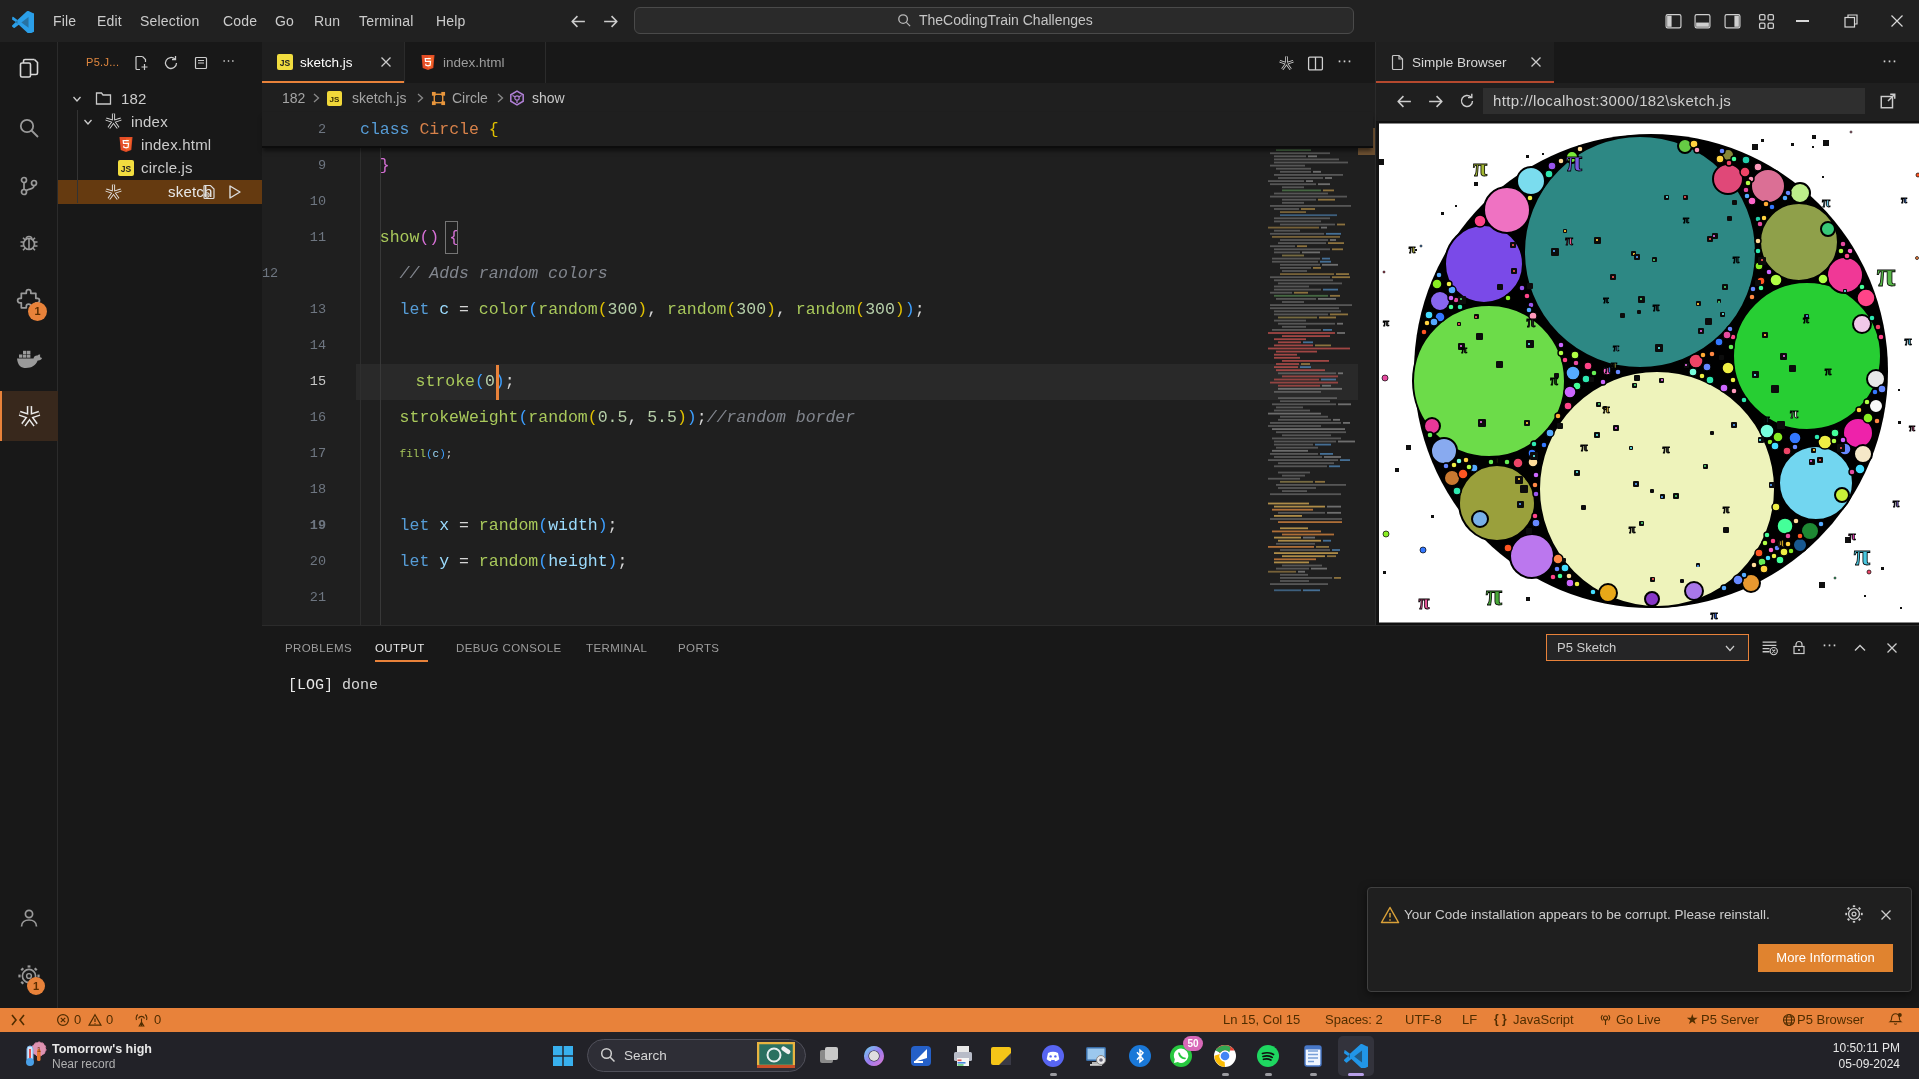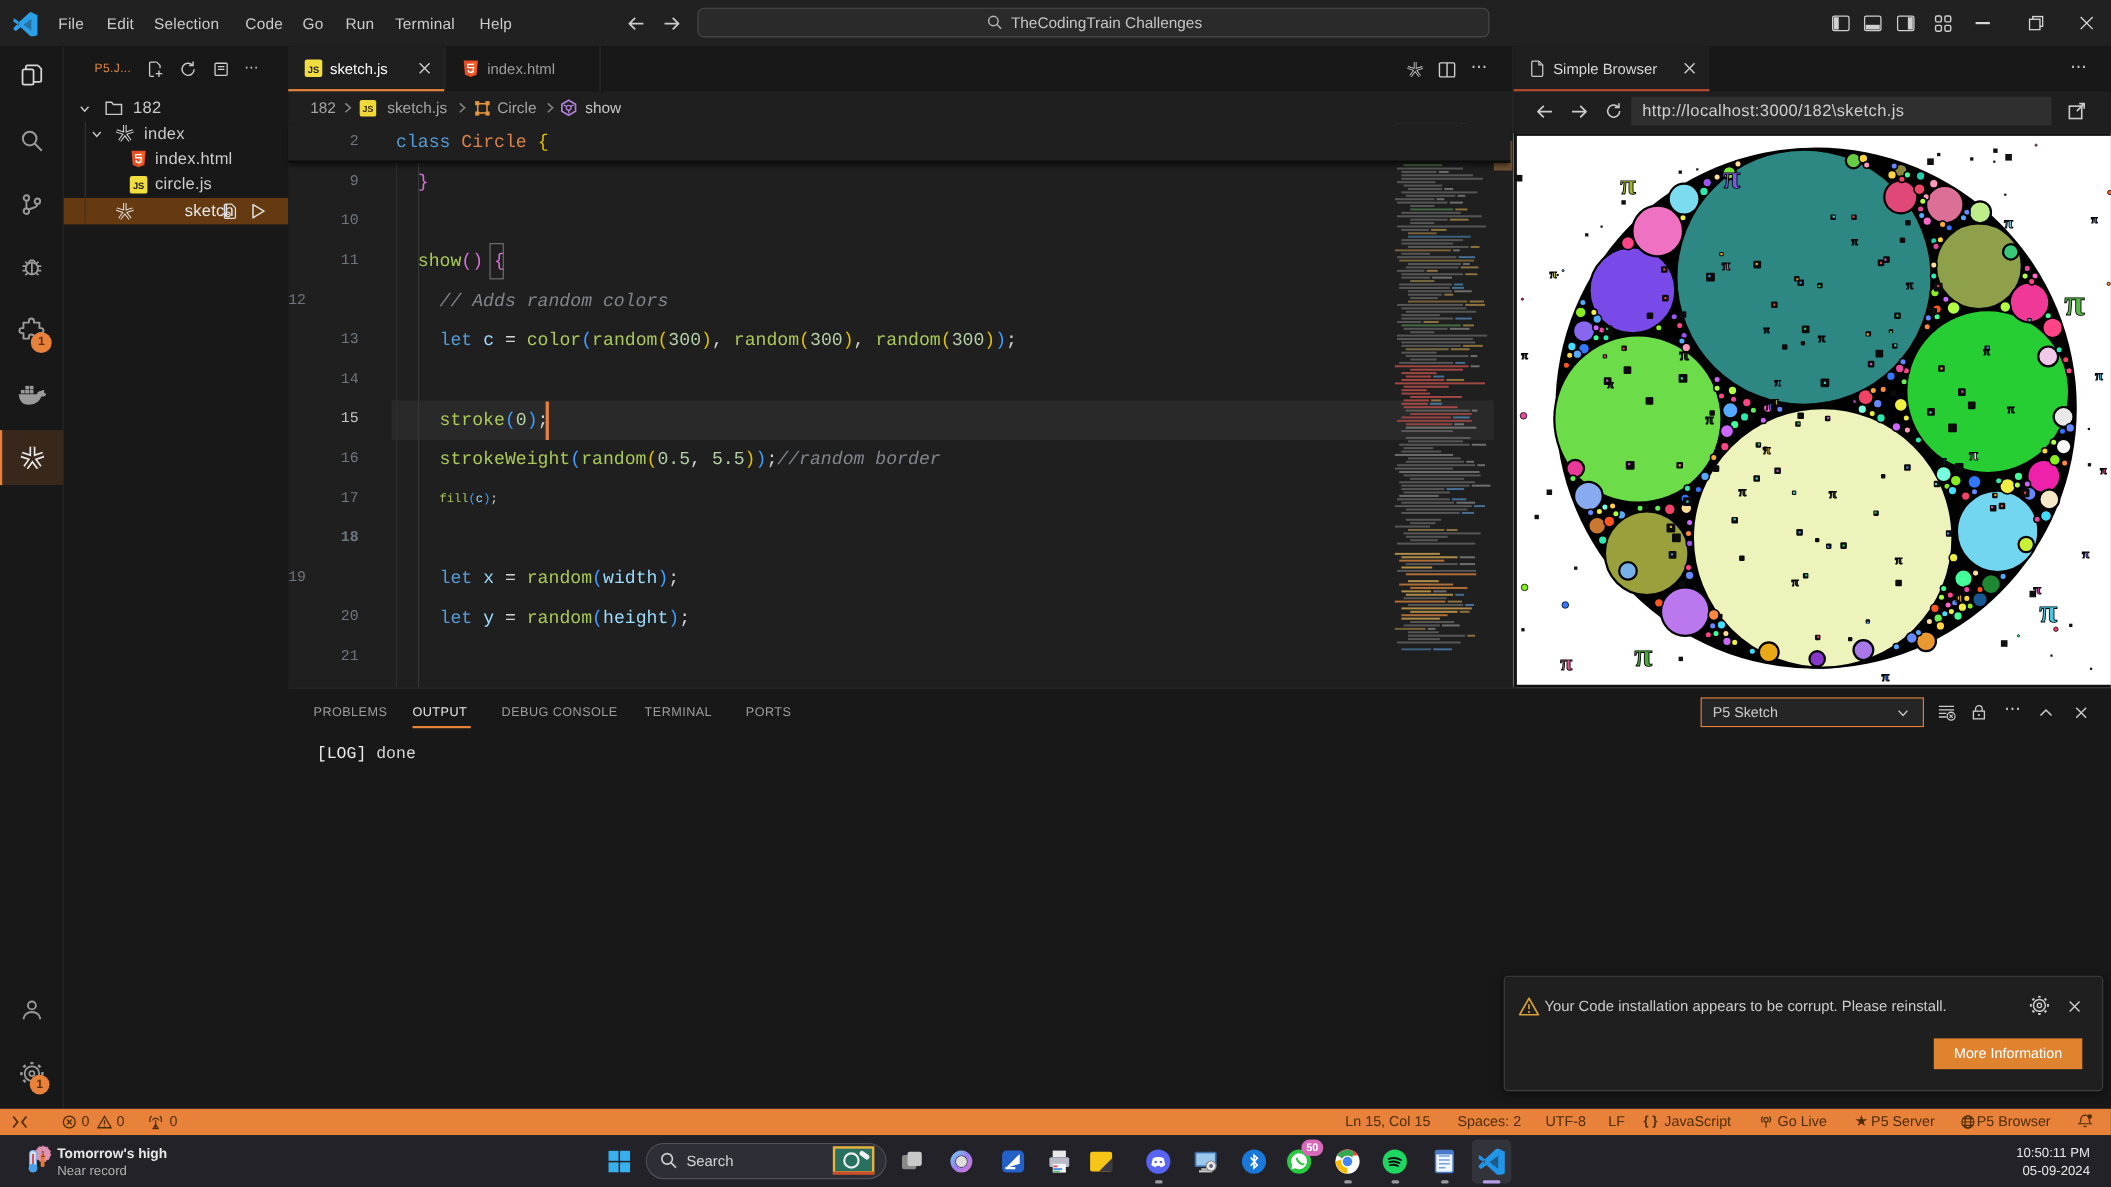--- a/index.html
+++ b/index.html
@@ -269,27 +269,27 @@
 <div class="a" style="left:379.8px;top:148px;height:36px;font-family:'Liberation Mono',monospace;font-size:16.5px;line-height:36px;"><span class="row"><span style="color:#d670d6;">}</span></span></div>
 <div class="a" style="left:262px;top:184px;width:64px;height:36px;color:#6e7681;font-size:13.5px;line-height:36px;text-align:right;font-family:'Liberation Mono',monospace;font-size:13.5px;line-height:36px;">10</div>
 <div class="a" style="left:262px;top:220px;width:64px;height:36px;color:#6e7681;font-size:13.5px;line-height:36px;text-align:right;font-family:'Liberation Mono',monospace;font-size:13.5px;line-height:36px;">11</div>
 <div class="a" style="left:379.8px;top:220px;height:36px;font-family:'Liberation Mono',monospace;font-size:16.5px;line-height:36px;"><span class="row"><span style="color:#a9c95b;">show</span><span style="color:#d670d6;">()</span><span style="color:#d4d4d4;"> </span><span style="color:#d670d6;">{</span></span></div>
 <div class="a" style="left:262px;top:256px;width:64px;height:36px;color:#6e7681;font-size:13.5px;line-height:36px;text-align:left;font-family:'Liberation Mono',monospace;font-size:13.5px;line-height:36px;">12</div>
 <div class="a" style="left:399.6px;top:256px;height:36px;font-family:'Liberation Mono',monospace;font-size:16.5px;line-height:36px;"><span class="row"><span style="color:#82868e;font-style:italic;">// Adds random colors</span></span></div>
 <div class="a" style="left:262px;top:292px;width:64px;height:36px;color:#6e7681;font-size:13.5px;line-height:36px;text-align:right;font-family:'Liberation Mono',monospace;font-size:13.5px;line-height:36px;">13</div>
 <div class="a" style="left:399.6px;top:292px;height:36px;font-family:'Liberation Mono',monospace;font-size:16.5px;line-height:36px;"><span class="row"><span style="color:#569cd6;">let</span><span style="color:#9cdcfe;"> c </span><span style="color:#d4d4d4;">= </span><span style="color:#a9c95b;">color</span><span style="color:#3d9fff;">(</span><span style="color:#a9c95b;">random</span><span style="color:#e0c000;">(</span><span style="color:#b5cea8;">300</span><span style="color:#e0c000;">)</span><span style="color:#d4d4d4;">, </span><span style="color:#a9c95b;">random</span><span style="color:#e0c000;">(</span><span style="color:#b5cea8;">300</span><span style="color:#e0c000;">)</span><span style="color:#d4d4d4;">, </span><span style="color:#a9c95b;">random</span><span style="color:#e0c000;">(</span><span style="color:#b5cea8;">300</span><span style="color:#e0c000;">)</span><span style="color:#3d9fff;">)</span><span style="color:#d4d4d4;">;</span></span></div>
 <div class="a" style="left:262px;top:328px;width:64px;height:36px;color:#6e7681;font-size:13.5px;line-height:36px;text-align:right;font-family:'Liberation Mono',monospace;font-size:13.5px;line-height:36px;">14</div>
 <div class="a" style="left:262px;top:364px;width:64px;height:36px;color:#c6c6c6;font-size:13.5px;line-height:36px;text-align:right;font-family:'Liberation Mono',monospace;font-size:13.5px;line-height:36px;">15</div>
-<div class="a" style="left:399.6px;top:364px;height:36px;font-family:'Liberation Mono',monospace;font-size:16.5px;line-height:36px;"><span class="row"><span style="color:#a9c95b;">stroke</span><span style="color:#3d9fff;">(</span><span style="color:#b5cea8;">0</span><span style="color:#3d9fff;">)</span><span style="color:#d4d4d4;">;</span></span></div>
+<div class="a" style="left:399.6px;top:364px;height:36px;font-family:'Liberation Mono',monospace;font-size:16.5px;line-height:36px;"><span class="row"><span style="color:#a9c95b;margin-left:16px;">stroke</span><span style="color:#3d9fff;">(</span><span style="color:#b5cea8;">0</span><span style="color:#3d9fff;">)</span><span style="color:#d4d4d4;">;</span></span></div>
 <div class="a" style="left:262px;top:400px;width:64px;height:36px;color:#6e7681;font-size:13.5px;line-height:36px;text-align:right;font-family:'Liberation Mono',monospace;font-size:13.5px;line-height:36px;">16</div>
 <div class="a" style="left:399.6px;top:400px;height:36px;font-family:'Liberation Mono',monospace;font-size:16.5px;line-height:36px;"><span class="row"><span style="color:#a9c95b;">strokeWeight</span><span style="color:#3d9fff;">(</span><span style="color:#a9c95b;">random</span><span style="color:#e0c000;">(</span><span style="color:#b5cea8;">0.5</span><span style="color:#d4d4d4;">, </span><span style="color:#b5cea8;">5.5</span><span style="color:#e0c000;">)</span><span style="color:#3d9fff;">)</span><span style="color:#d4d4d4;">;</span><span style="color:#82868e;font-style:italic;">//random border</span></span></div>
 <div class="a" style="left:262px;top:436px;width:64px;height:36px;color:#6e7681;font-size:13.5px;line-height:36px;text-align:right;font-family:'Liberation Mono',monospace;font-size:13.5px;line-height:36px;">17</div>
 <div class="a" style="left:399.6px;top:436px;height:36px;font-family:'Liberation Mono',monospace;font-size:11px;line-height:36px;"><span class="row"><span style="color:#a9c95b;">fill</span><span style="color:#3d9fff;">(</span><span style="color:#9cdcfe;">c</span><span style="color:#3d9fff;">)</span><span style="color:#d4d4d4;">;</span></span></div>
-<div class="a" style="left:262px;top:472px;width:64px;height:36px;color:#6e7681;font-size:13.5px;line-height:36px;text-align:right;font-family:'Liberation Mono',monospace;font-size:13.5px;line-height:36px;font-weight:bold;">18</div>
-<div class="a" style="left:262px;top:508px;width:64px;height:36px;color:#6e7681;font-size:13.5px;line-height:36px;font-family:'Liberation Mono',monospace;font-size:13.5px;line-height:36px;">19</div>
+<div class="a" style="left:262px;top:472px;width:64px;height:36px;color:#6e7681;font-size:13.5px;line-height:36px;text-align:right;font-family:'Liberation Mono',monospace;font-size:13.5px;line-height:36px;">18</div>
+<div class="a" style="left:262px;top:508px;width:64px;height:36px;color:#6e7681;font-size:13.5px;line-height:36px;text-align:right;font-family:'Liberation Mono',monospace;font-size:13.5px;line-height:36px;font-weight:bold;">19</div>
 <div class="a" style="left:399.6px;top:508px;height:36px;font-family:'Liberation Mono',monospace;font-size:16.5px;line-height:36px;"><span class="row"><span style="color:#569cd6;">let</span><span style="color:#9cdcfe;"> x </span><span style="color:#d4d4d4;">= </span><span style="color:#a9c95b;">random</span><span style="color:#3d9fff;">(</span><span style="color:#9cdcfe;">width</span><span style="color:#3d9fff;">)</span><span style="color:#d4d4d4;">;</span></span></div>
 <div class="a" style="left:262px;top:544px;width:64px;height:36px;color:#6e7681;font-size:13.5px;line-height:36px;text-align:right;font-family:'Liberation Mono',monospace;font-size:13.5px;line-height:36px;">20</div>
 <div class="a" style="left:399.6px;top:544px;height:36px;font-family:'Liberation Mono',monospace;font-size:16.5px;line-height:36px;"><span class="row"><span style="color:#569cd6;">let</span><span style="color:#9cdcfe;"> y </span><span style="color:#d4d4d4;">= </span><span style="color:#a9c95b;">random</span><span style="color:#3d9fff;">(</span><span style="color:#9cdcfe;">height</span><span style="color:#3d9fff;">)</span><span style="color:#d4d4d4;">;</span></span></div>
 <div class="a" style="left:262px;top:580px;width:64px;height:36px;color:#6e7681;font-size:13.5px;line-height:36px;text-align:right;font-family:'Liberation Mono',monospace;font-size:13.5px;line-height:36px;">21</div>
 <div class="a" style="left:360px;top:148px;width:1px;height:477px;background:#2e2e2e;"></div>
 <div class="a" style="left:380px;top:148px;width:1px;height:477px;background:#383838;"></div>
 <div class="a" style="left:445px;top:221px;width:13px;height:33px;border:1px solid #757575;"></div>
 <div class="a" style="left:496px;top:365px;width:2.5px;height:35px;background:#e8823a;"></div>
 <svg class="a" style="left:1266px;top:110px;width:92px;height:484px;" viewBox="0 0 92 484">
     <rect x="2" y="2.0" width="57" height="1.8" fill="#8a8a8a" opacity="0.52"></rect>

